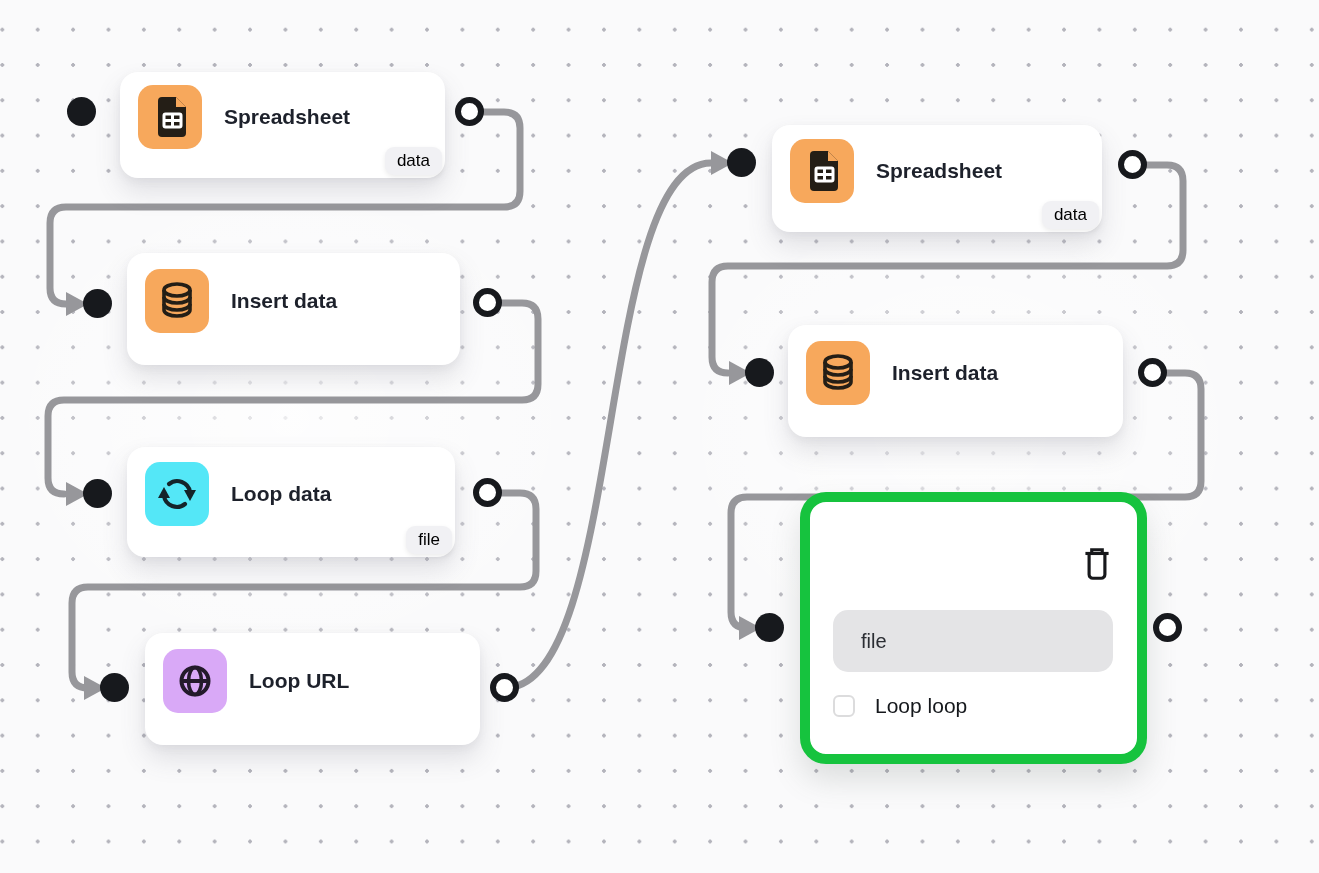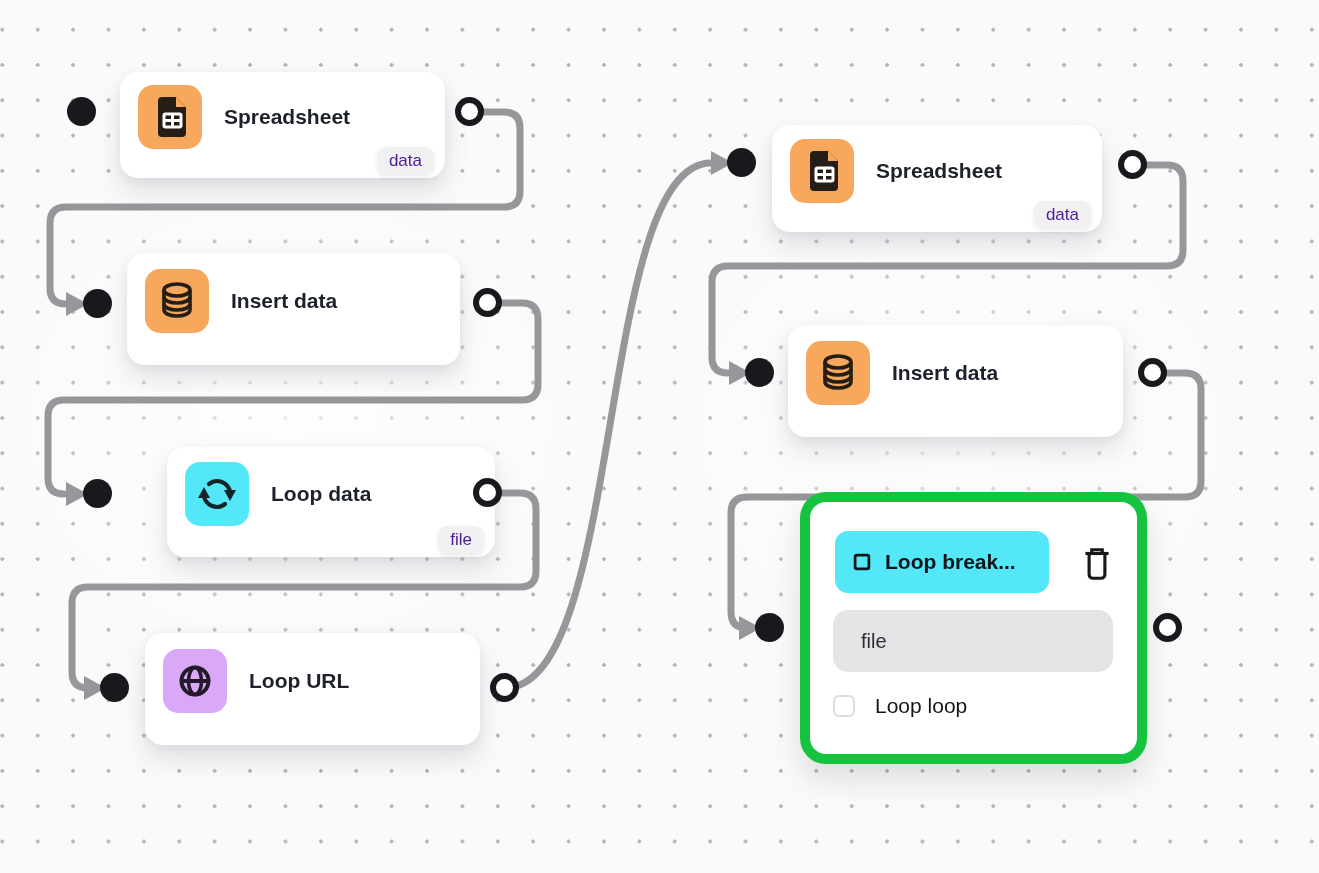--- a/index.html
+++ b/index.html
@@ -21,33 +21,33 @@
   svg.edges polygon{fill:#97979b;}
 
   .card{
     position:absolute;background:#fff;border-radius:18px;
     box-shadow:0 14px 26px rgba(96,96,110,.16),0 3px 8px rgba(96,96,110,.08);
     display:flex;align-items:center;gap:22px;
     padding:0 0 16px 18px;box-sizing:border-box;
   }
   .nA{left:120px;top:72px;width:325px;height:106px;}
   .nB{left:127px;top:253px;width:333px;height:112px;}
-  .nC{left:127px;top:447px;width:328px;height:110px;margin-left:40px;}
+  .nC{left:127px;top:447px;width:328px;height:110px;}
   .nD{left:145px;top:633px;width:335px;height:112px;}
   .nE{left:772px;top:125px;width:330px;height:107px;}
   .nF{left:788px;top:325px;width:335px;height:112px;}
 
   .nicon{width:64px;height:64px;border-radius:15px;flex:0 0 auto;
          display:flex;align-items:center;justify-content:center;}
   .ic-orange{background:#F7A85C;}
   .ic-cyan{background:#54E7F7;}
   .ic-purple{background:#D9A9F7;}
   .ntitle{font-size:21px;font-weight:700;color:#1d212b;white-space:nowrap;}
   .ntag{
-    position:absolute;right:11px;bottom:3px;background:#f1f1f4;color:#4c1d95;
+    position:absolute;right:3px;bottom:3px;background:#f1f1f4;color:#000000;
     font-size:17px;padding:4px 12px;border-radius:9px;
     box-shadow:0 2px 5px rgba(0,0,0,.08);
   }
 
   .port{position:absolute;box-sizing:border-box;}
   .dot{width:29px;height:29px;border-radius:50%;background:#17191d;}
   .ring{width:29px;height:29px;border-radius:50%;background:#fff;border:6.5px solid #17191d;}
   
   .pA-in{left:67px;top:97px;}   .pA-out{left:455px;top:97px;}
   .pB-in{left:83px;top:289px;}  .pB-out{left:473px;top:288px;}
@@ -168,26 +168,20 @@
       <ellipse cx="32" cy="21" rx="13" ry="6" fill="none" stroke="#241e16" stroke-width="3.6"></ellipse>
       <path d="M19 21 V41 a13 6 0 0 0 26 0 V21" fill="none" stroke="#241e16" stroke-width="3.6"></path>
       <path d="M19 28 a13 6 0 0 0 26 0" fill="none" stroke="#241e16" stroke-width="3.6"></path>
       <path d="M19 35 a13 6 0 0 0 26 0" fill="none" stroke="#241e16" stroke-width="3.6"></path>
     </svg>
   </div>
   <div class="ntitle">Insert data</div>
 </div>
 
 <div class="selected-node">
-  <div class="pill">
-    <svg width="22" height="22" viewBox="0 0 24 24">
-      <rect x="4.5" y="4.5" width="15" height="15" rx="2" fill="none" stroke="#10181b" stroke-width="3"></rect>
-    </svg>
-    <span class="pill-label">Loop break...</span>
-  </div>
   <button class="trash-btn">
     <svg width="38" height="40" viewBox="0 0 36 38">
       <path d="M13 9 V5.5 h10 V9" fill="none" stroke="#17181b" stroke-width="3"></path>
       <line x1="7" y1="9" x2="29" y2="9" stroke="#17181b" stroke-width="3"></line>
       <path d="M10.5 9 V29 a3.5 3.5 0 0 0 3.5 3.5 h8 a3.5 3.5 0 0 0 3.5 -3.5 V9" fill="none" stroke="#17181b" stroke-width="3"></path>
     </svg>
   </button>
   <div class="param-field">file</div>
   <div class="cb-row">
     <span class="checkbox"></span>

